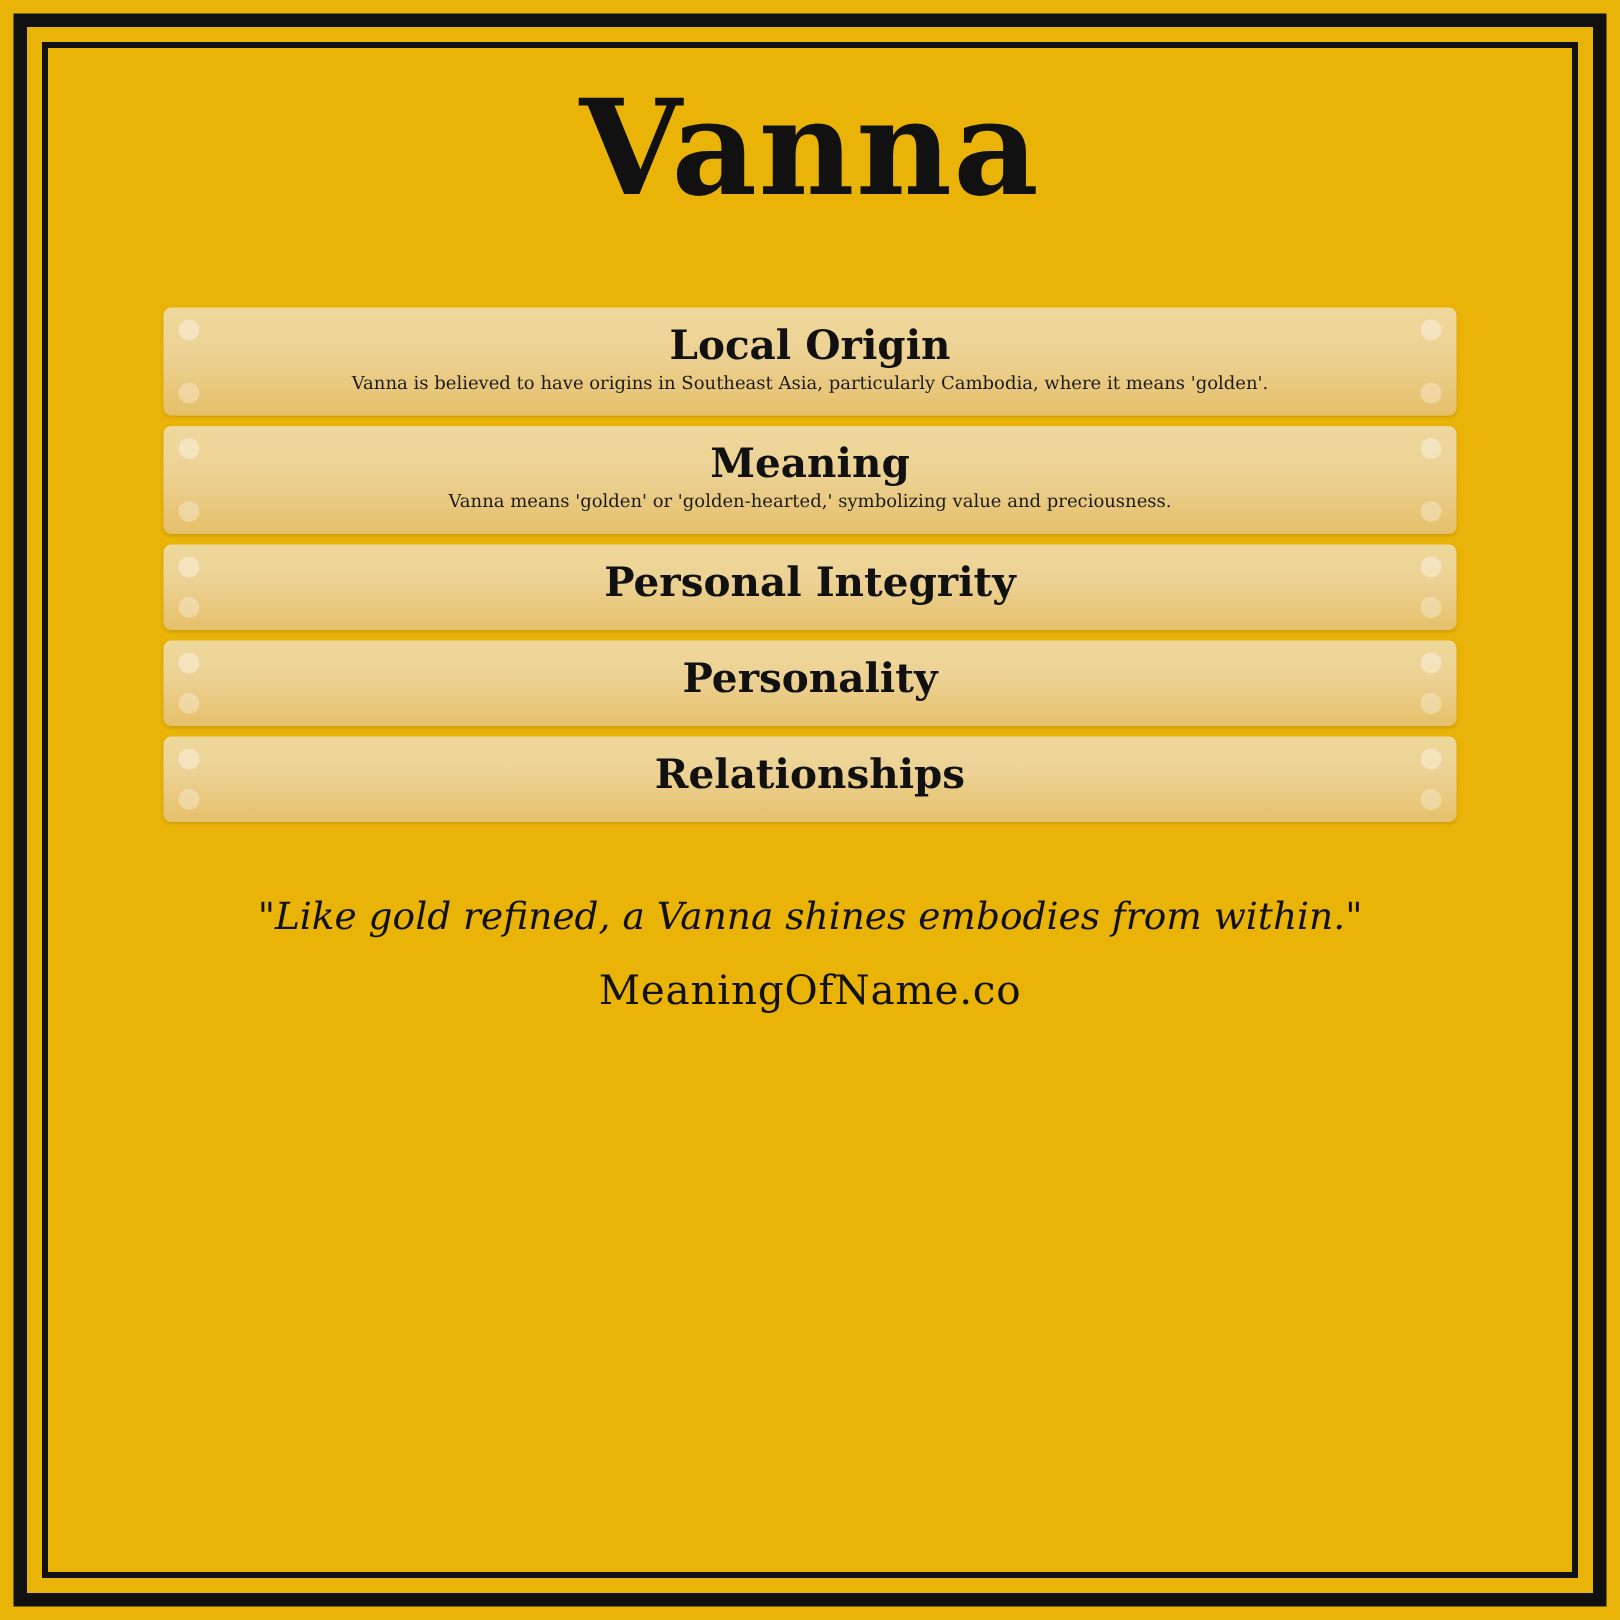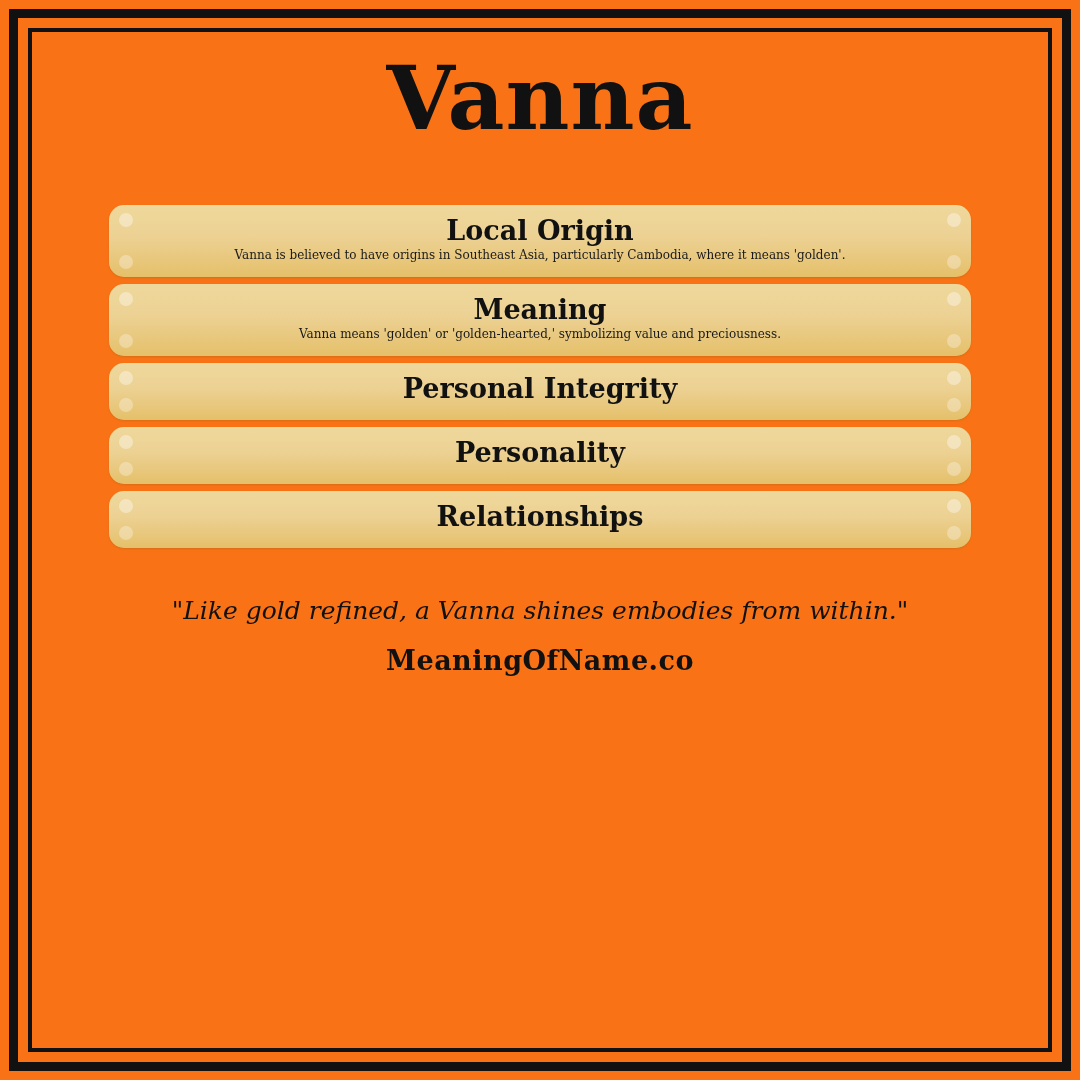--- a/index.html
+++ b/index.html
@@ -11,21 +11,21 @@
     height: 1080px;
     background: #e8bc47;
     font-family: "DejaVu Serif", "Liberation Serif", serif;
     overflow: hidden;
   }
   .poster {
     position: relative;
     width: 1080px;
     height: 1080px;
     box-sizing: border-box;
-    background: #f97316;
+    background: #eab308;
   }
   
   .frame-outer {
     position: absolute;
     left: 9px;
     top: 9px;
     right: 9px;
     bottom: 9px;
     border: 9px solid #111111;
     box-sizing: border-box;
@@ -63,21 +63,21 @@
   .cards {
     margin-top: 58px;
     width: 862px;
     display: flex;
     flex-direction: column;
     gap: 7px;
   }
   .card {
     position: relative;
     background: linear-gradient(to bottom, #efd89c 0%, #ecd193 45%, #e5c06a 100%);
-    border-radius: 15px;
+    border-radius: 5px;
     box-shadow: 0 1px 2px rgba(120,90,20,0.25);
     padding: 10px 34px 14px 34px;
     box-sizing: border-box;
     text-align: center;
     overflow: hidden;
   }
   
   .card::before,
   .card::after {
     content: "";
@@ -123,21 +123,21 @@
     margin-top: 48px;
     font-size: 25px;
     font-style: italic;
     color: #111111;
     text-align: center;
   }
   .quote .mark { font-style: normal; }
   .brand {
     margin-top: 20px;
     font-size: 27px;
-    font-weight: bold;
+    font-weight: normal;
     color: #111111;
     text-align: left;
     letter-spacing: 0.5px;
   }
 </style>
 </head>
 <body>
 
 <div class="poster">
   <div class="frame-outer"></div>

